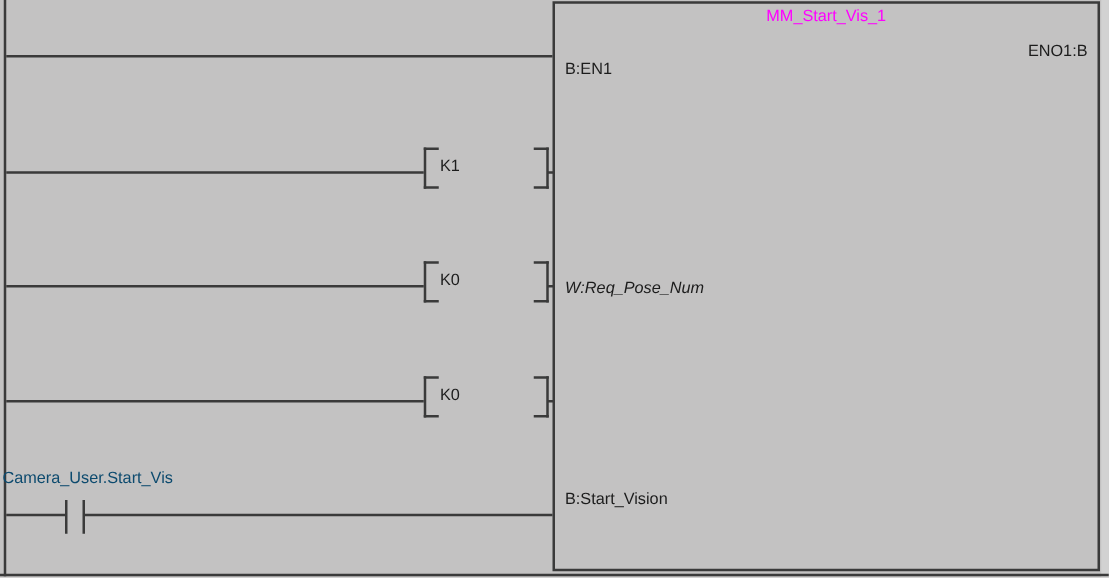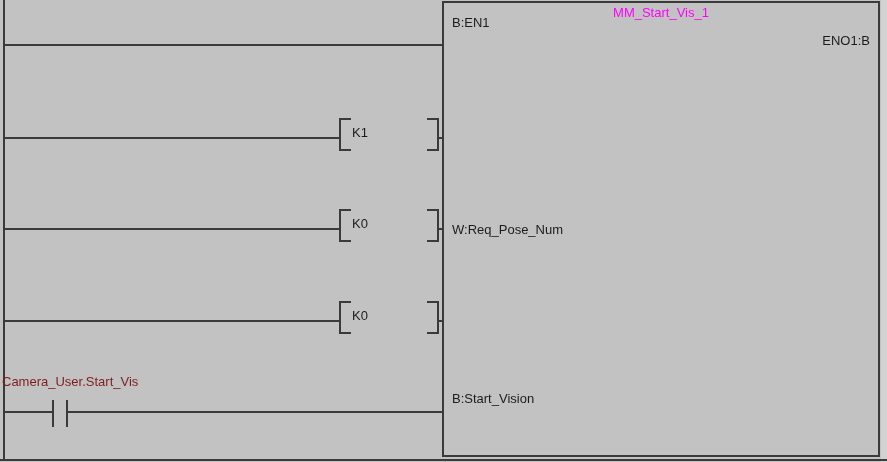--- a/index.html
+++ b/index.html
@@ -41,26 +41,26 @@
   .bracket.close { border-left: none;  left: 427px; } 
   .b-top2 { top: 118px; } .b-top3 { top: 209px; } .b-top4 { top: 301px; }
   .tick { position: absolute; left: 438px; width: 5px; height: 2px; background: #3a3a3a; }
   .t2 { top: 137px; } .t3 { top: 228px; } .t4 { top: 320px; }
 
   .const { position: absolute; left: 352px; white-space: nowrap; text-align: center; }
   .c2 { top: 125px; } .c3 { top: 216px; } .c4 { top: 308px; }
 
   .contact-bar { position: absolute; top: 400px; width: 2px; height: 27px; background: #3a3a3a; }
   .cb1 { left: 52px; } .cb2 { left: 66px; }
-  .contact-label { position: absolute; left: 2px; top: 374px; color: #7f1d1d; white-space: nowrap; }
+  .contact-label { position: absolute; left: 2px; top: 374px; color: #0c4a6e; white-space: nowrap; }
 
-  .p-en1   { top: 12px; }
+  .p-en1   { top: 44px; }
   .p-eno   { top: 30px; }
   .p-vis   { top: 127px; }
-  .p-req   { top: 219px; }
+  .p-req   { top: 219px; font-style: italic; }
   .p-rob   { top: 310px; }
   .p-start { top: 388px; }
 </style>
 </head>
 <body>
 
 <div class="canvas">
 
   <div class="right-strip"></div>
   <div class="rail"></div>

